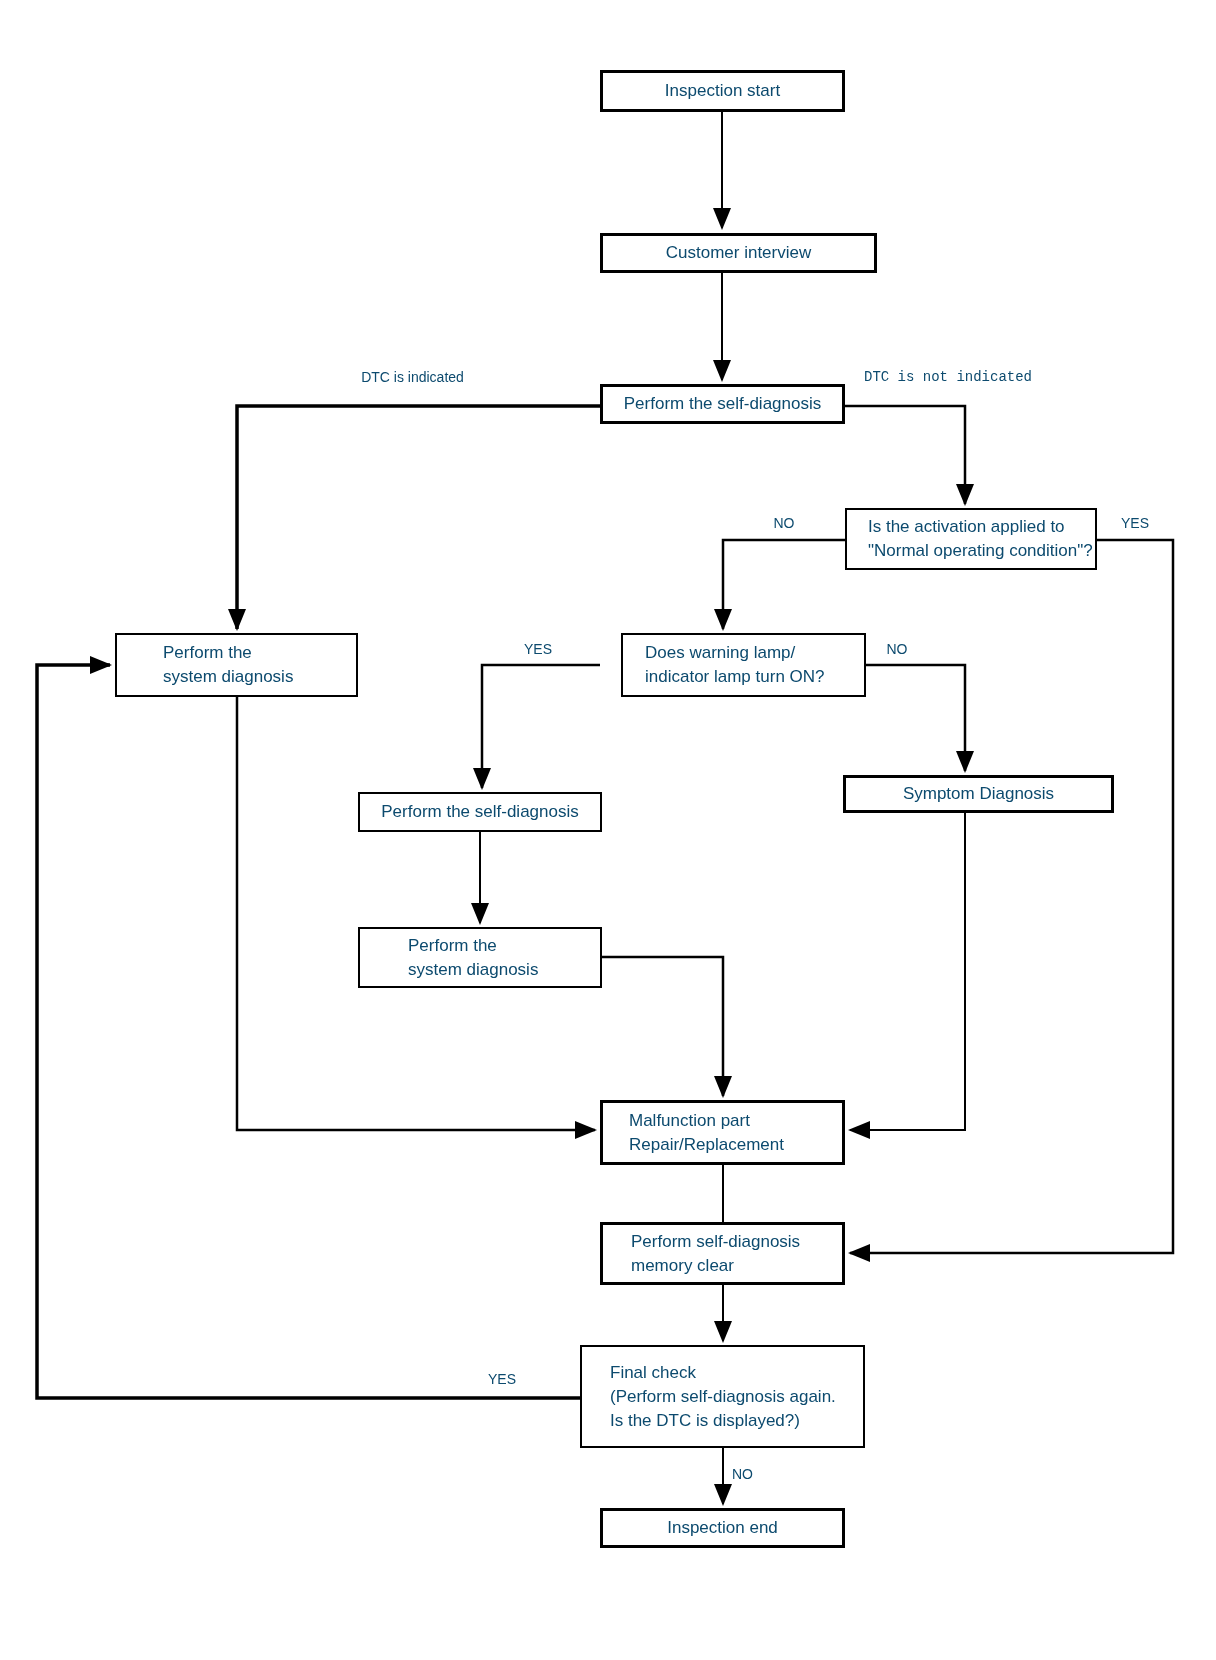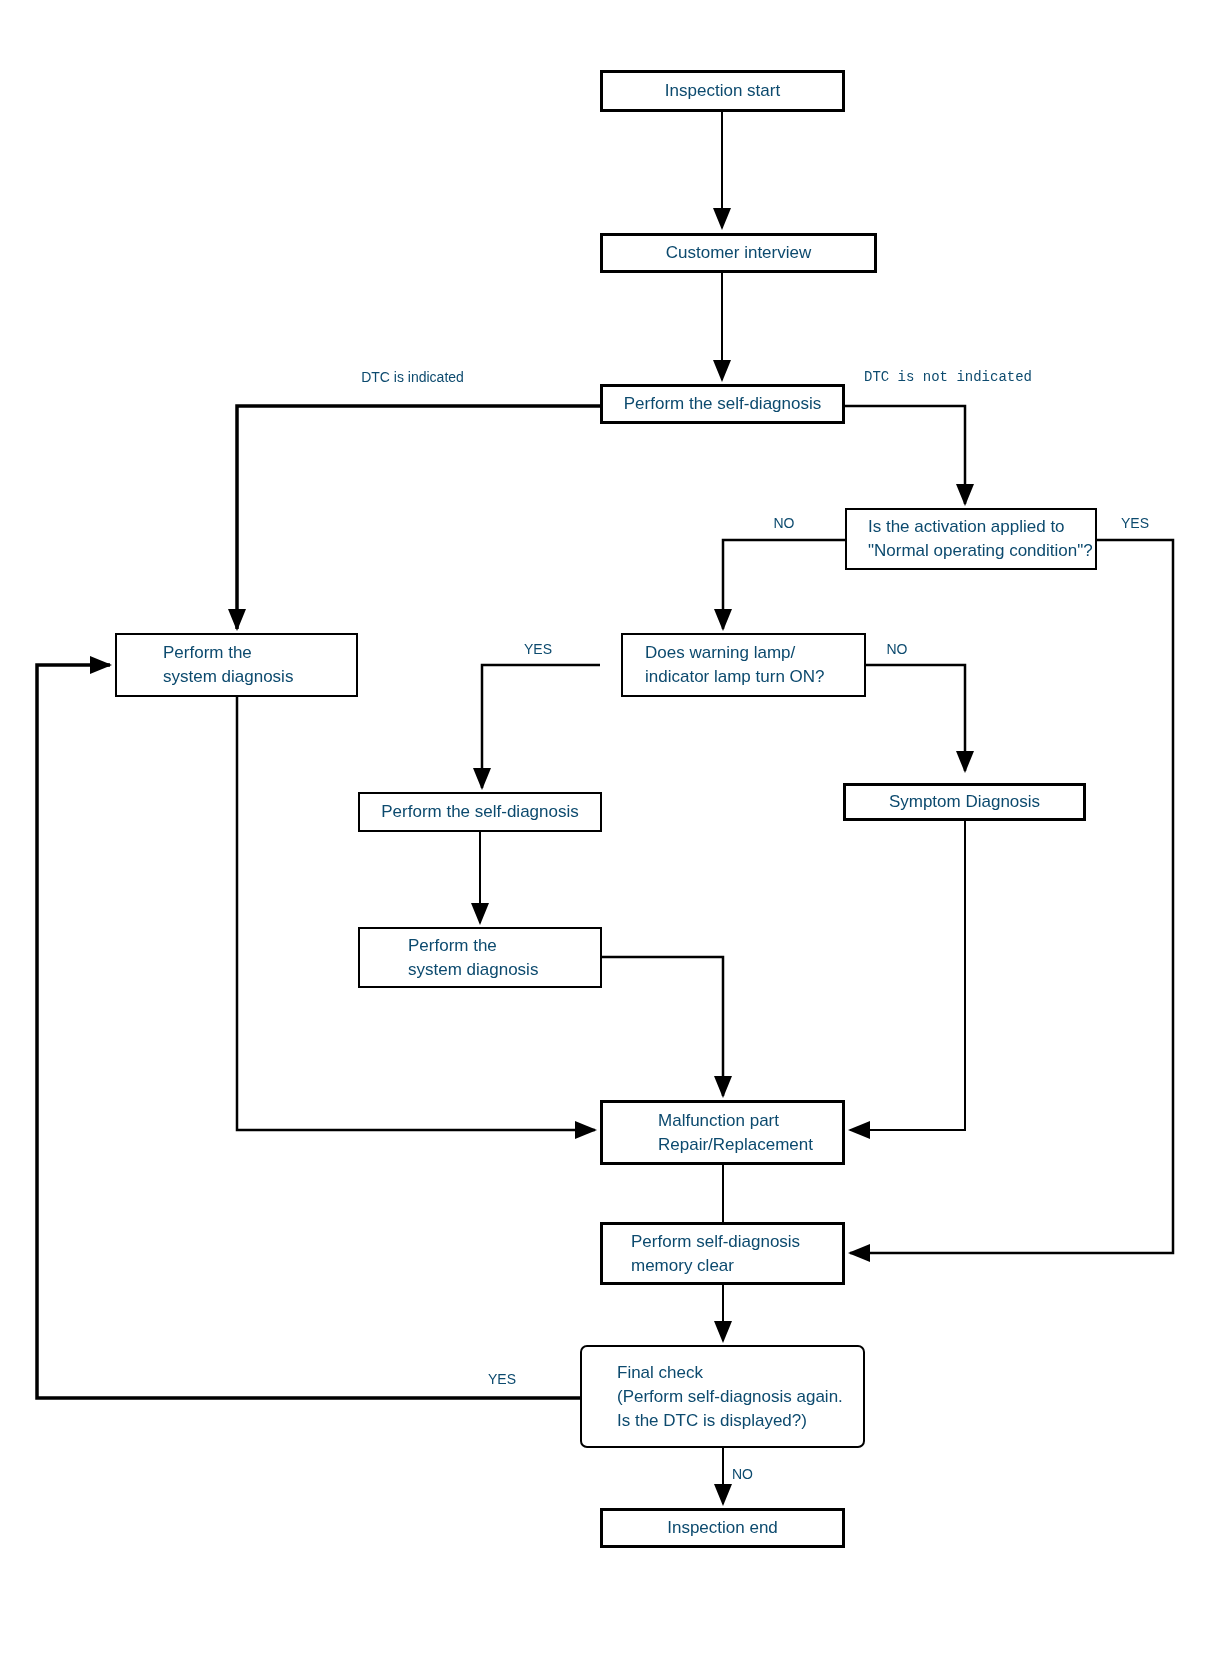--- a/index.html
+++ b/index.html
@@ -90,44 +90,44 @@
   <div class="node" style="left:115px; top:633px; width:243px; height:64px; padding-left:46px;">
     <span class="node-label">Perform the
 system diagnosis</span>
   </div>
 
   <div class="node" style="left:600px; top:633px; width:245px; height:64px; padding-left:22px;margin-left:21px;">
     <span class="node-label">Does warning lamp/
 indicator lamp turn ON?</span>
   </div>
 
-  <div class="node thick center" style="left:843px; top:775px; width:243px; height:38px;margin-top:8px;">
+  <div class="node thick center" style="left:843px; top:775px; width:271px; height:38px;">
     <span class="node-label">Symptom Diagnosis</span>
   </div>
 
   <div class="node center" style="left:358px; top:792px; width:244px; height:40px;">
     <span class="node-label">Perform the self-diagnosis</span>
   </div>
 
   <div class="node" style="left:358px; top:927px; width:244px; height:61px; padding-left:48px;">
     <span class="node-label">Perform the
 system diagnosis</span>
   </div>
 
-  <div class="node thick" style="left:600px; top:1100px; width:245px; height:65px; padding-left:26px;align-items:center;">
+  <div class="node thick" style="left:600px; top:1100px; width:245px; height:65px; padding-left:26px;">
     <span class="node-label">Malfunction part
 Repair/Replacement</span>
   </div>
 
   <div class="node thick" style="left:600px; top:1222px; width:245px; height:63px; padding-left:28px;">
     <span class="node-label">Perform self-diagnosis
 memory clear</span>
   </div>
 
-  <div class="node" style="left:580px; top:1345px; width:285px; height:103px; padding-left:35px;border-radius:7px;">
+  <div class="node" style="left:580px; top:1345px; width:285px; height:103px; padding-left:28px;">
     <span class="node-label">Final check
 (Perform self-diagnosis again.
 Is the DTC is displayed?)</span>
   </div>
 
   <div class="node thick center" style="left:600px; top:1508px; width:245px; height:40px;">
     <span class="node-label">Inspection end</span>
   </div>
 
   <div class="edge-label" style="left:330px; top:366px; width:165px;">DTC is indicated</div>

